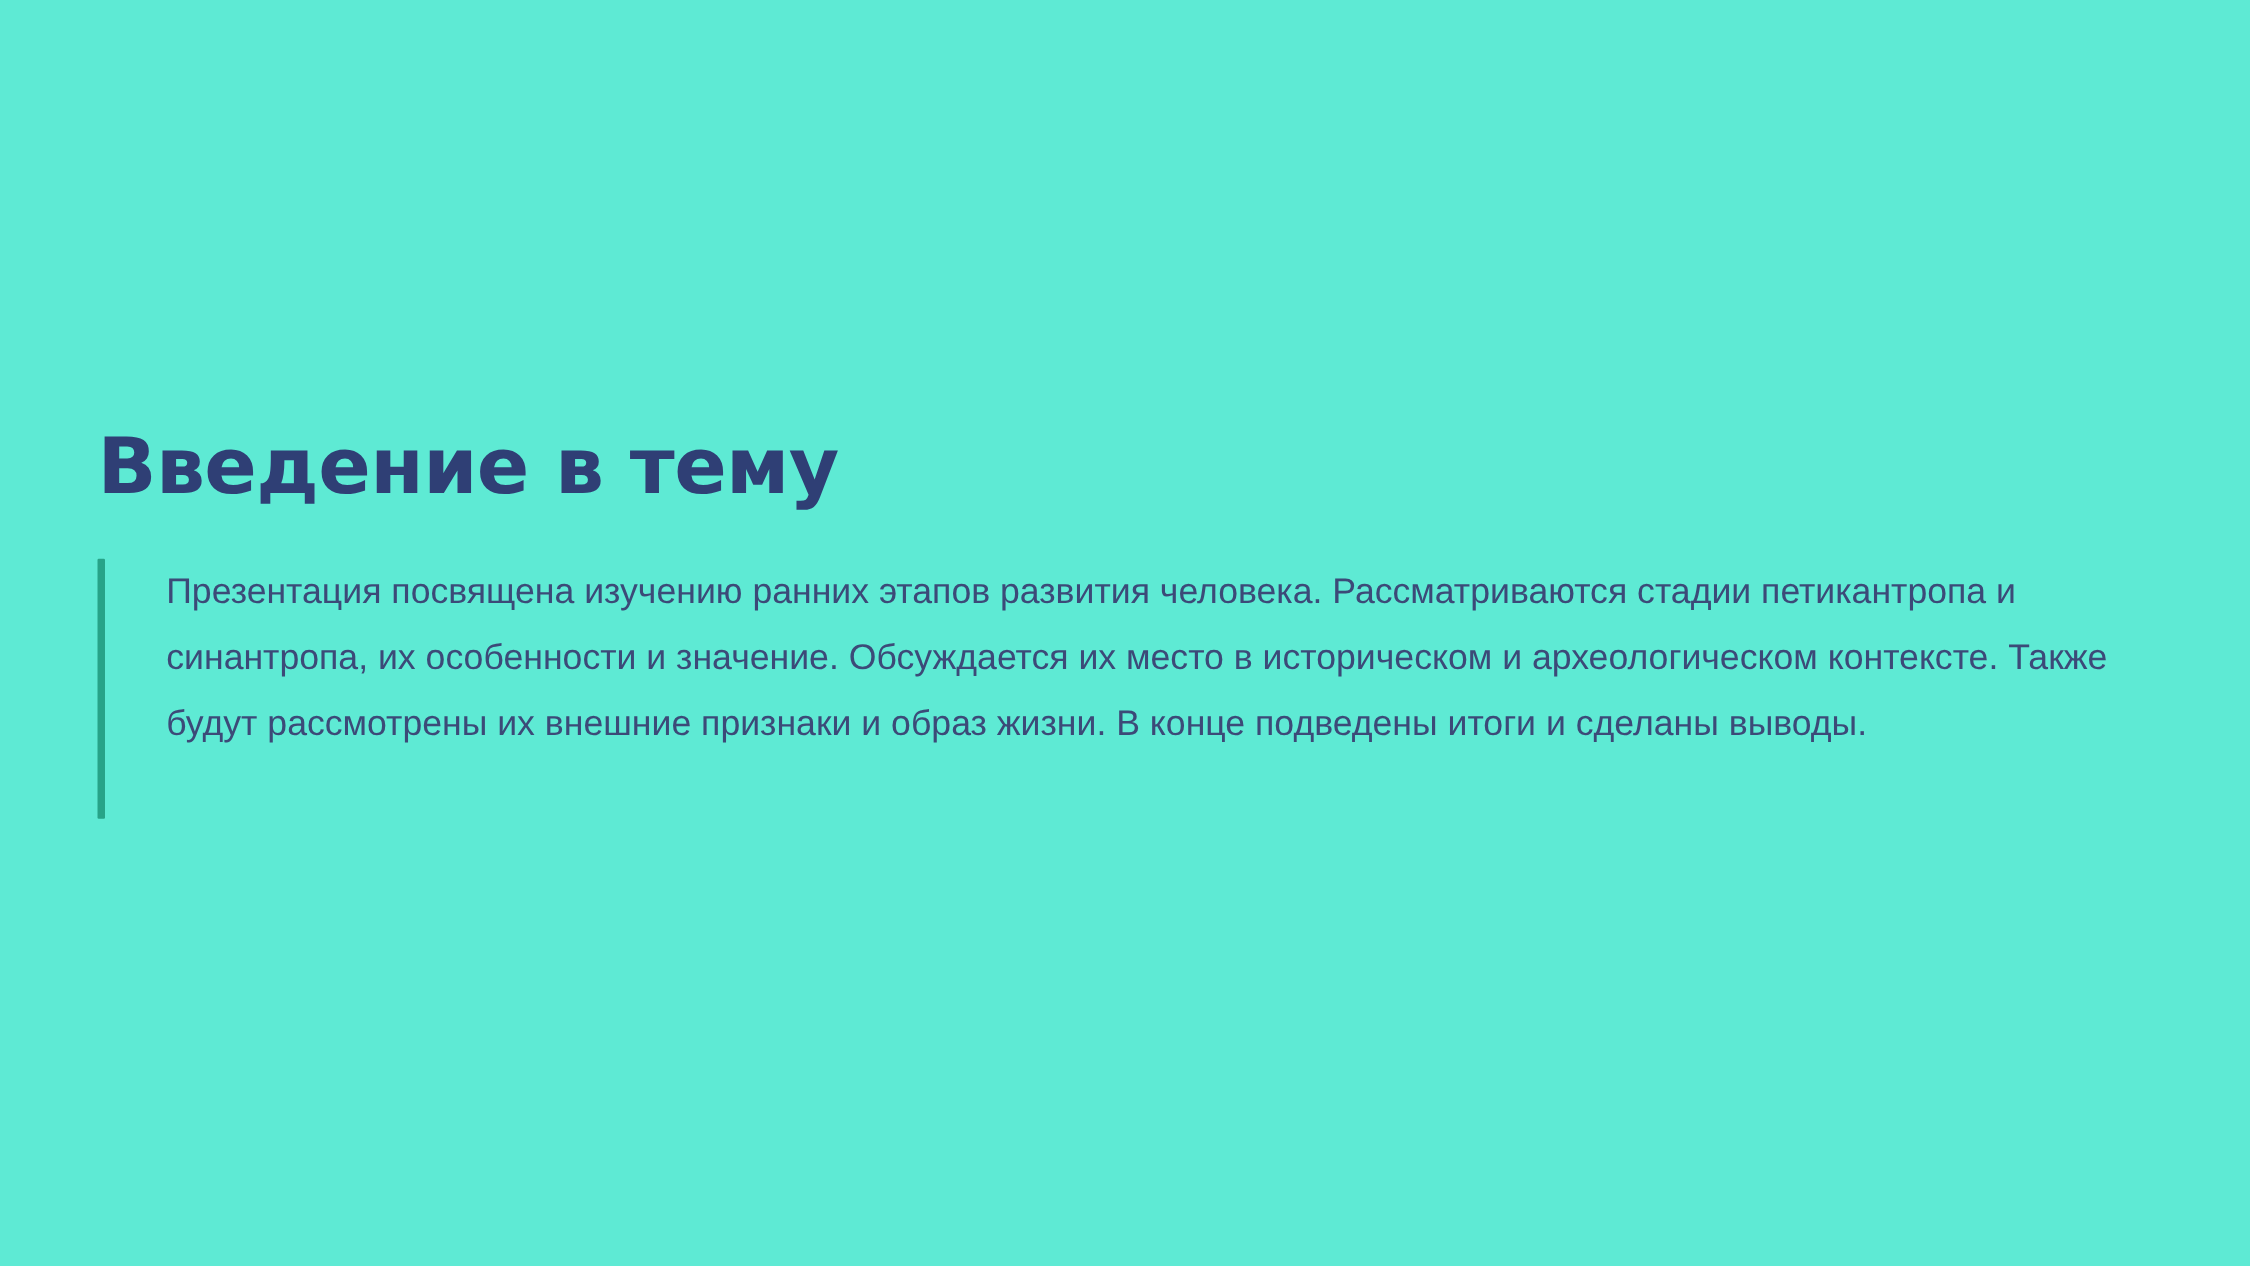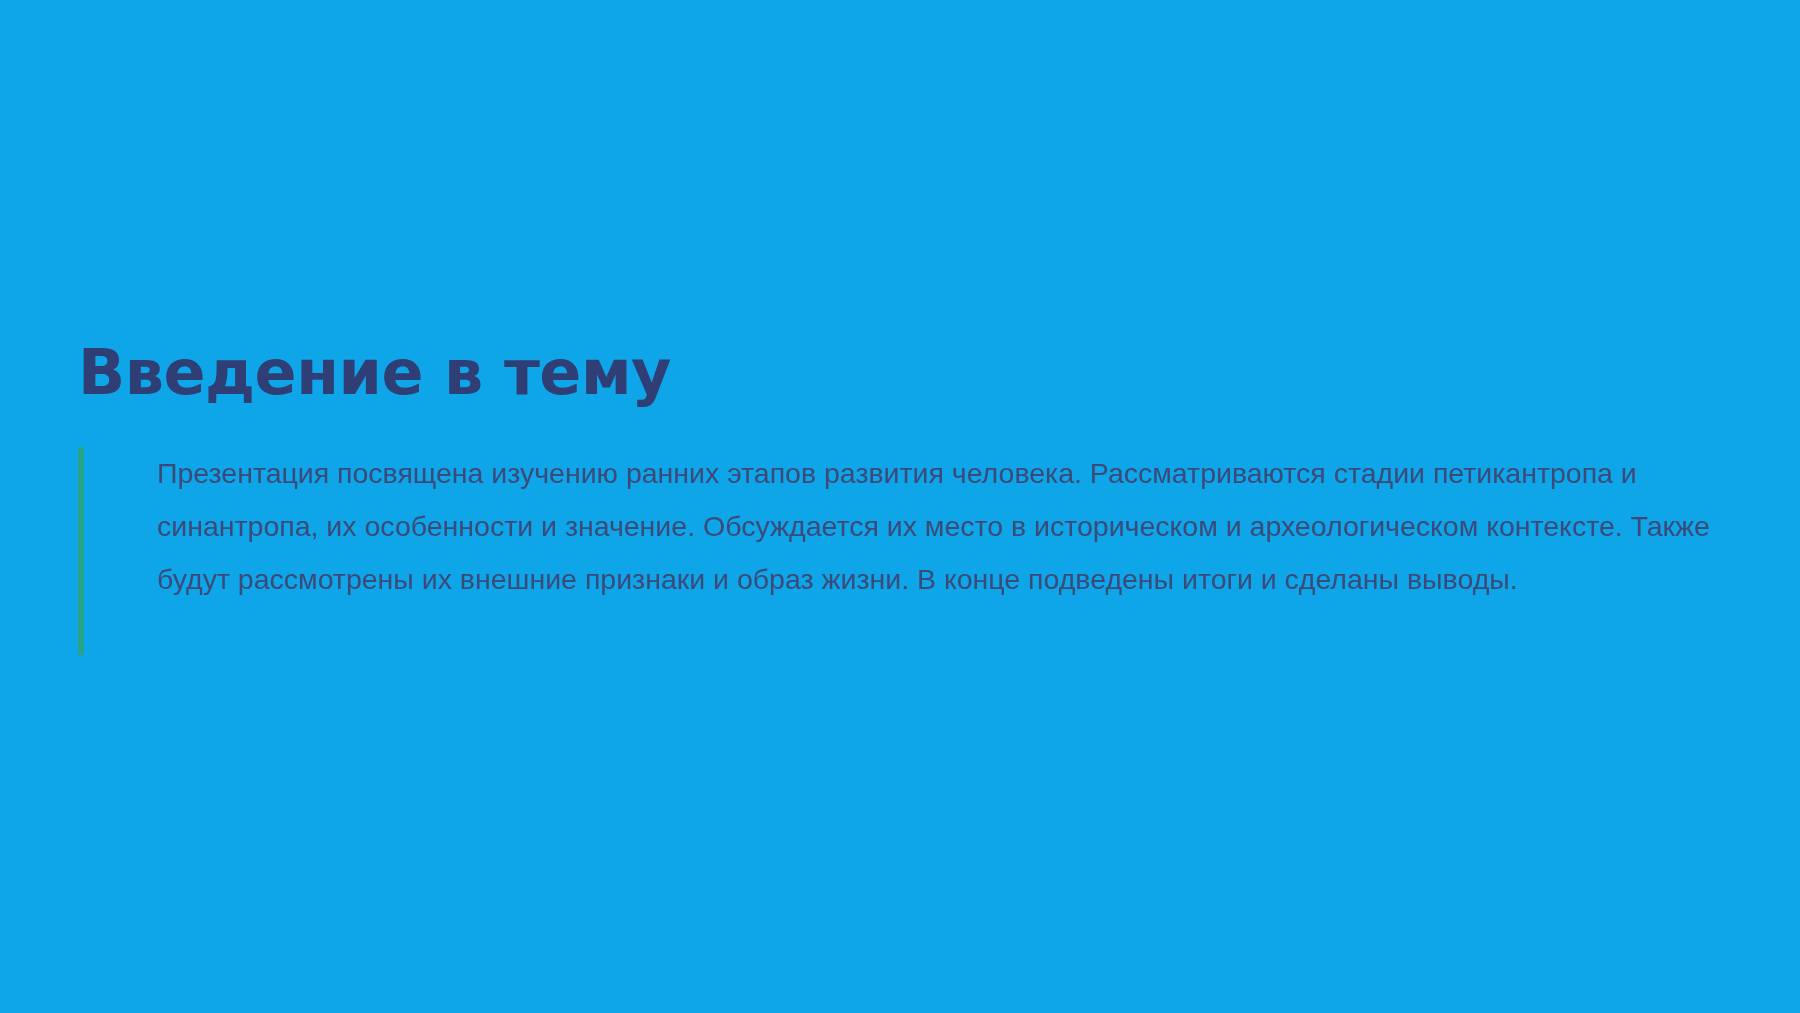--- a/index.html
+++ b/index.html
@@ -11,21 +11,21 @@
     height: 1013px;
     background: #ffffff;
     font-family: "Liberation Sans", "DejaVu Sans", sans-serif;
     overflow: hidden;
   }
 
   .slide {
     position: relative;
     width: 1800px;
     height: 1013px;
-    background: #0ea5e9;
+    background: #5eead4;
     box-sizing: border-box;
   }
 
   .slide-content {
     position: absolute;
     left: 78px;
     top: 340px;
     width: 1660px;
   }
 
@@ -35,21 +35,21 @@
     font-weight: 700;
     line-height: 1.05;
     letter-spacing: -0.5px;
     color: #2f3f75;
     margin: 0 0 42px 0;
     white-space: nowrap;
   }
 
   .body-block {
     position: relative;
-    padding-left: 79px;
+    padding-left: 55px;
     min-height: 208px;
   }
 
   .accent-bar {
     position: absolute;
     left: 0px;
     top: 0px;
     width: 6px;
     height: 208px;
     background: #27a388;

